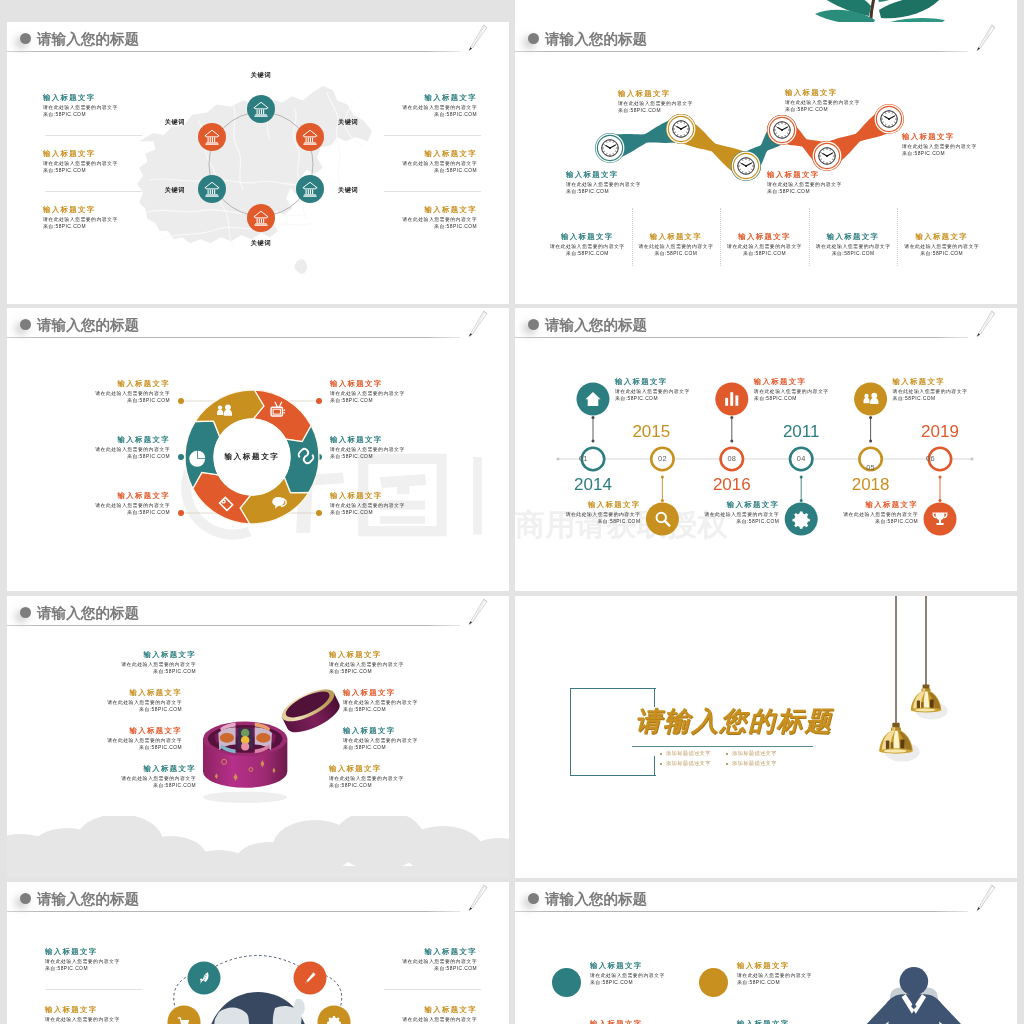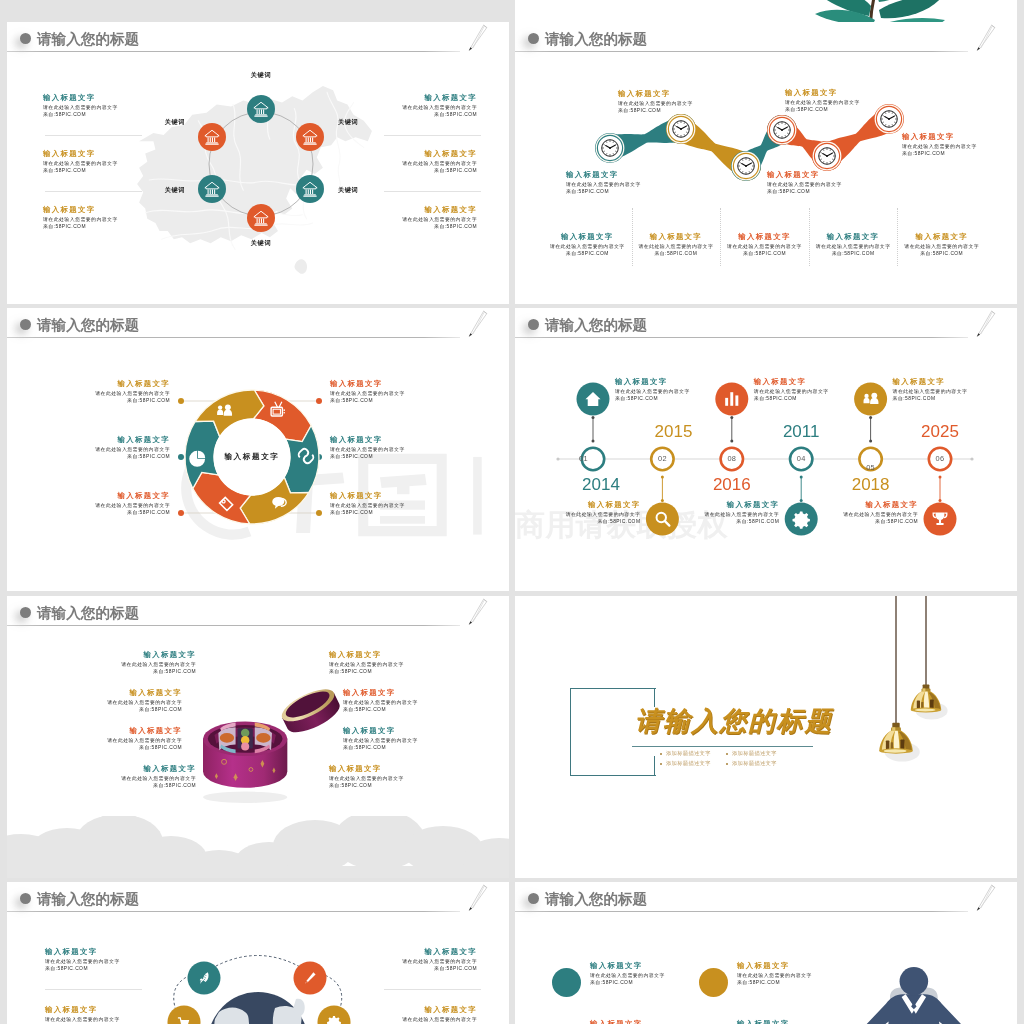--- a/index.html
+++ b/index.html
@@ -521,46 +521,46 @@
             <path d="M-4.6 -7 h9.2 v3.4 a4.6 4.6 0 0 1 -9.2 0 z"></path>
             <path d="M-4.6 -6.2 h-2.6 v1.6 a3.4 3.4 0 0 0 3 3.2" fill="none" stroke-width="1.4"></path>
             <path d="M4.6 -6.2 h2.6 v1.6 a3.4 3.4 0 0 1 -3 3.2" fill="none" stroke-width="1.4"></path>
             <rect x="-1.1" y="0.8" width="2.2" height="3.4"></rect>
             <rect x="-3.8" y="4.2" width="7.6" height="2.2" rx="0.6"></rect>
           </g>
           <circle cx="425" cy="151" r="11.2" fill="#fff" stroke="#e05a2b" stroke-width="2.6"></circle>
         </svg>
       </div>
       <div style="position:absolute;left:64px;top:147px;width:28px;text-align:left;font-size:7.4px;color:#5b5b5b;letter-spacing:.3px;line-height:1">01</div>
-      <div style="position:absolute;left:56px;top:168px;width:60px;text-align:center;font-size:17px;color:#2d7e80;line-height:1">2014</div>
+      <div style="position:absolute;left:48px;top:168px;width:60px;text-align:center;font-size:17px;color:#2d7e80;line-height:1">2014</div>
       <div class="ih" style="left:100px;top:70px;color:#2d7e80;text-align:left">输入标题文字</div>
       <div class="ib" style="left:100px;top:79.5px;text-align:left">请在此处输入您需要的内容文字</div>
       <div class="ib" style="left:100px;top:86.5px;text-align:left">来自:58PIC.COM</div>
       <div style="position:absolute;left:133.4px;top:147px;width:28px;text-align:center;font-size:7.4px;color:#5b5b5b;letter-spacing:.3px;line-height:1">02</div>
-      <div style="position:absolute;left:117.4px;top:115px;width:60px;text-align:right;font-size:17px;color:#c8901f;line-height:1">2015</div>
+      <div style="position:absolute;left:117.4px;top:115px;width:60px;text-align:left;font-size:17px;color:#c8901f;line-height:1">2015</div>
       <div class="ih" style="right:376.6px;top:193px;color:#c8901f;text-align:right">输入标题文字</div>
       <div class="ib" style="right:376.6px;top:202.5px;text-align:right">请在此处输入您需要的内容文字</div>
       <div class="ib" style="right:376.6px;top:209.5px;text-align:right">来自:58PIC.COM</div>
       <div style="position:absolute;left:202.8px;top:147px;width:28px;text-align:center;font-size:7.4px;color:#5b5b5b;letter-spacing:.3px;line-height:1">08</div>
       <div style="position:absolute;left:186.8px;top:168px;width:60px;text-align:center;font-size:17px;color:#e05a2b;line-height:1">2016</div>
       <div class="ih" style="left:238.8px;top:70px;color:#e05a2b;text-align:left">输入标题文字</div>
       <div class="ib" style="left:238.8px;top:79.5px;text-align:left">请在此处输入您需要的内容文字</div>
       <div class="ib" style="left:238.8px;top:86.5px;text-align:left">来自:58PIC.COM</div>
       <div style="position:absolute;left:272.20000000000005px;top:147px;width:28px;text-align:center;font-size:7.4px;color:#5b5b5b;letter-spacing:.3px;line-height:1">04</div>
       <div style="position:absolute;left:256.20000000000005px;top:115px;width:60px;text-align:center;font-size:17px;color:#2d7e80;line-height:1">2011</div>
       <div class="ih" style="right:237.79999999999995px;top:193px;color:#2d7e80;text-align:right">输入标题文字</div>
       <div class="ib" style="right:237.79999999999995px;top:202.5px;text-align:right">请在此处输入您需要的内容文字</div>
       <div class="ib" style="right:237.79999999999995px;top:209.5px;text-align:right">来自:58PIC.COM</div>
       <div style="position:absolute;left:341.6px;top:156px;width:28px;text-align:center;font-size:7.4px;color:#5b5b5b;letter-spacing:.3px;line-height:1">05</div>
       <div style="position:absolute;left:325.6px;top:168px;width:60px;text-align:center;font-size:17px;color:#c8901f;line-height:1">2018</div>
       <div class="ih" style="left:377.6px;top:70px;color:#c8901f;text-align:left">输入标题文字</div>
       <div class="ib" style="left:377.6px;top:79.5px;text-align:left">请在此处输入您需要的内容文字</div>
       <div class="ib" style="left:377.6px;top:86.5px;text-align:left">来自:58PIC.COM</div>
-      <div style="position:absolute;left:411px;top:147px;width:28px;text-align:center;font-size:7.4px;color:#5b5b5b;letter-spacing:.3px;line-height:1">06</div>
-      <div style="position:absolute;left:395px;top:115px;width:60px;text-align:center;font-size:17px;color:#e05a2b;line-height:1">2025</div>
+      <div style="position:absolute;left:411px;top:147px;width:28px;font-size:7.4px;color:#5b5b5b;letter-spacing:.3px;line-height:1">06</div>
+      <div style="position:absolute;left:395px;top:115px;width:60px;text-align:center;font-size:17px;color:#e05a2b;line-height:1">2019</div>
       <div class="ih" style="right:99px;top:193px;color:#e05a2b;text-align:right">输入标题文字</div>
       <div class="ib" style="right:99px;top:202.5px;text-align:right">请在此处输入您需要的内容文字</div>
       <div class="ib" style="right:99px;top:209.5px;text-align:right">来自:58PIC.COM</div>
     </div>
 
 <div class="slide" id="sl4" style="left:7px;top:596px;width:502px;height:282px">
       <div class="sh-bullet"></div>
       <div class="sh-title">请输入您的标题</div>
       <div class="sh-rule"></div>
       <div class="pencil">

